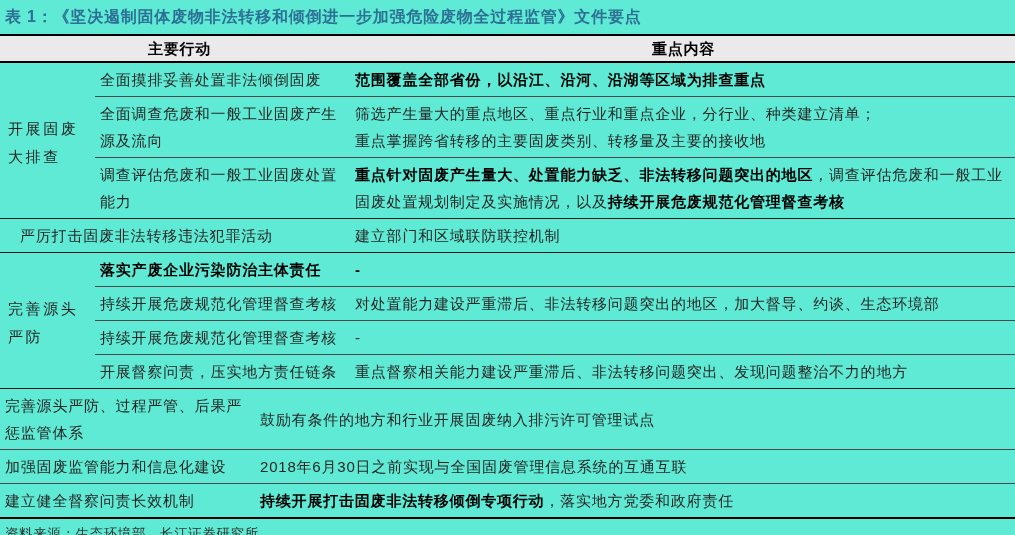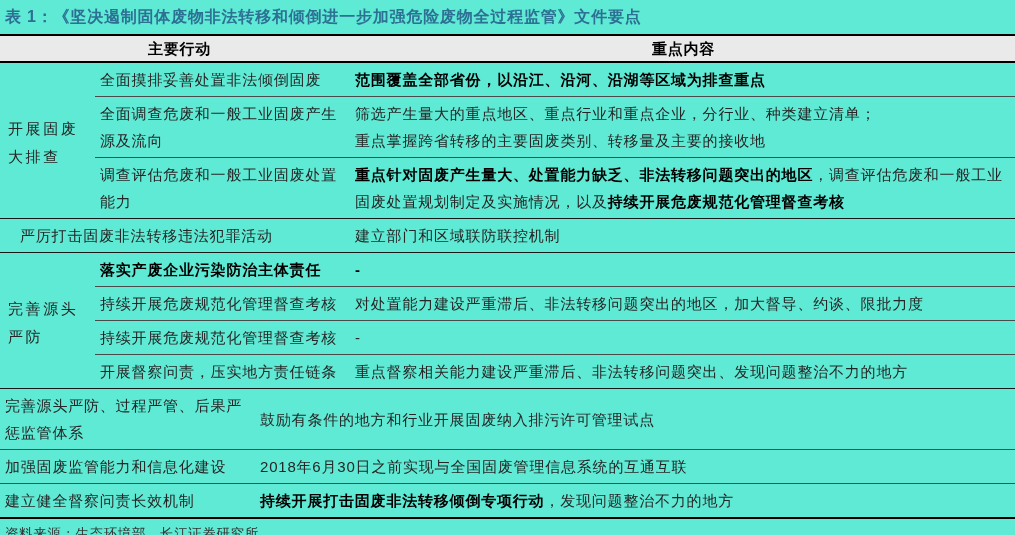--- a/index.html
+++ b/index.html
@@ -109,21 +109,21 @@
               </div>
               <div class="cell cell-content">
                 <div class="line"><span class="b">-</span></div>
               </div>
             </div>
             <div class="row">
               <div class="cell cell-action">
                 <div class="line"><span>持续开展危废规范化管理督查考核</span></div>
               </div>
               <div class="cell cell-content">
-                <div class="line"><span>对处置能力建设严重滞后、非法转移问题突出的地区，加大督导、约谈、限批力度</span></div>
+                <div class="line"><span>对处置能力建设严重滞后、非法转移问题突出的地区，加大督导、约谈、生态环境部</span></div>
               </div>
             </div>
             <div class="row">
               <div class="cell cell-action">
                 <div class="line"><span>持续开展危废规范化管理督查考核</span></div>
               </div>
               <div class="cell cell-content">
                 <div class="line"><span>-</span></div>
               </div>
             </div>
@@ -153,21 +153,21 @@
               </div>
               <div class="cell cell-content">
                 <div class="line"><span>2018年6月30日之前实现与全国固废管理信息系统的互通互联</span></div>
               </div>
             </div>
             <div class="row">
               <div class="cell cell-action">
                 <div class="line"><span>建立健全督察问责长效机制</span></div>
               </div>
               <div class="cell cell-content">
-                <div class="line"><span class="b">持续开展打击固废非法转移倾倒专项行动</span><span>，发现问题整治不力的地方</span></div>
+                <div class="line"><span class="b">持续开展打击固废非法转移倾倒专项行动</span><span>，落实地方党委和政府责任</span></div>
               </div>
             </div>
           </div>
         </div>
       </div>
   </div>
 
   <div class="footer">资料来源：生态环境部，长江证券研究所</div>
 </div>
 

